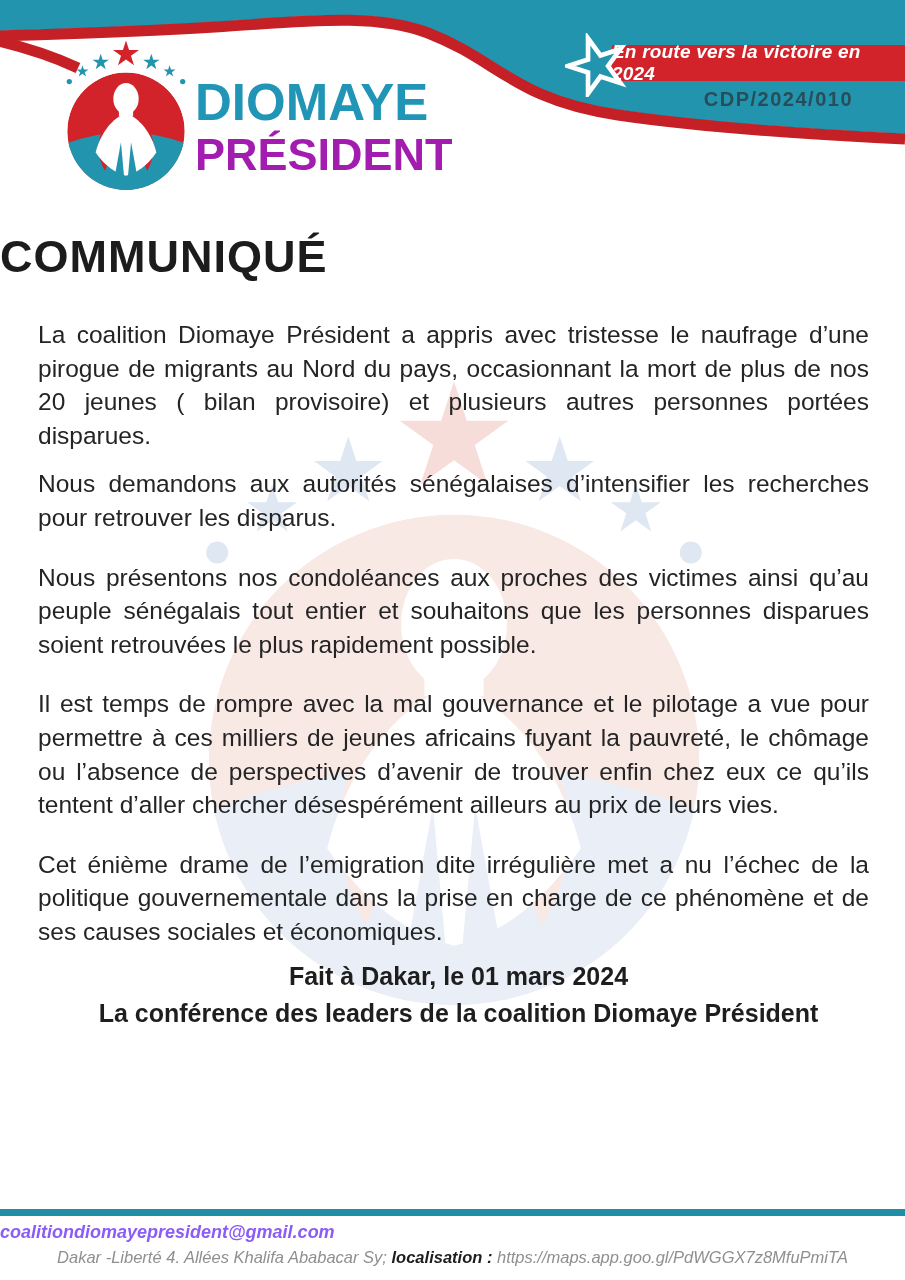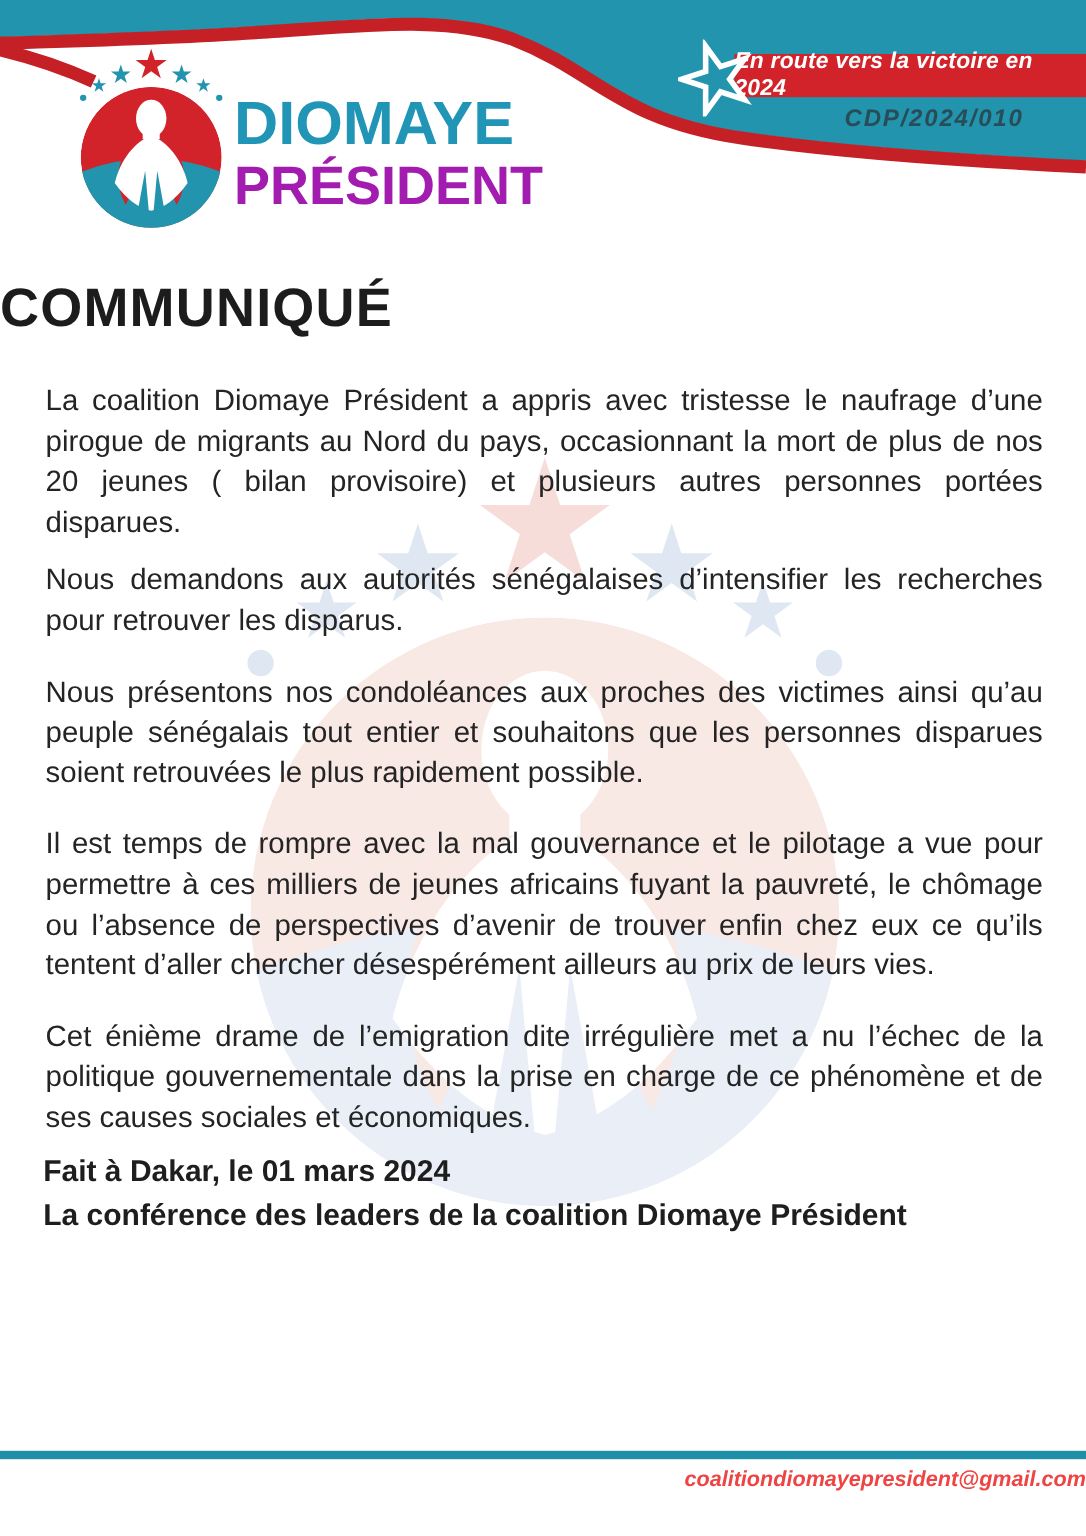--- a/index.html
+++ b/index.html
@@ -21,44 +21,44 @@
   .emblem{position:absolute;left:0;top:0;width:142px;height:162px;}
   .wordmark{position:absolute;left:140px;top:18px;width:330px;line-height:1;white-space:nowrap;margin-top:21px;}
   .wordmark .l1{font-size:51px;font-weight:700;letter-spacing:0px;color:#2095b5;}
   .wordmark .l2{font-size:45px;font-weight:700;letter-spacing:0px;color:#a21caf;margin-top:4px;}
 
   .banner{position:absolute;top:45px;right:0;width:293px;height:36px;background:var(--red,#d2232a);
     z-index:6;display:flex;align-items:center;justify-content:center;}
   .banner .banner-text{color:#fff;font-size:19px;font-style:italic;font-weight:700;letter-spacing:.2px;}
   .banner-star{position:absolute;left:-47px;top:-12px;width:64px;height:64px;}
 
-  .reference{position:absolute;top:88px;right:52px;z-index:6;font-size:20px;font-style:italic;font-weight:700;
+  .reference{position:absolute;top:88px;right:52px;z-index:6;font-size:20px;font-weight:700;
     letter-spacing:1.5px;color:rgba(42,58,64,.78);}
 
   
   .doc-title{position:absolute;top:201px;left:0;width:100%;text-align:left;z-index:4;
     font-size:45px;font-weight:800;letter-spacing:1px;color:#1c1c1c;}
 
   
   .watermark{position:absolute;left:158px;top:370px;width:592px;height:678px;z-index:1;}
 
   
   .doc-body{position:absolute;top:318px;left:38px;right:36px;z-index:4;
     font-size:24.5px;line-height:33.6px;font-weight:500;color:#242424;text-align:justify;}
   .doc-body p{margin:0 0 26px 0;}
   .doc-body p.no-gap{margin-bottom:15px;}
 
   
-  .signature{position:absolute;top:958px;right:24px;left:36px;z-index:4;text-align:left;
+  .signature{position:absolute;top:958px;right:24px;left:36px;z-index:4;text-align:center;
     font-size:25px;font-weight:700;color:#1e1e1e;line-height:37px;}
 
   
   .footer-bar{position:absolute;top:1209px;left:0;width:100%;height:7px;background:#1f8fa7;z-index:4;}
-  .footer-email{position:absolute;top:1222px;left:0;width:100%;text-align:right;z-index:4;
-    font-size:18px;font-weight:700;font-style:italic;color:#ef4444;}
+  .footer-email{position:absolute;top:1222px;left:0;width:100%;text-align:left;z-index:4;
+    font-size:18px;font-weight:700;font-style:italic;color:#8b5cf6;}
   .footer-address{position:absolute;top:1248px;left:0;width:100%;text-align:center;z-index:4;
     font-size:16.5px;font-style:italic;color:#8f8f8f;}
   .footer-address .loc-label{font-weight:700;color:#1d1d1d;}
 </style>
 </head>
 <body style="--teal: #2294ad; --red: #d2232a; --red-dark: #c42026; --ink: #222222;">
 
 <svg width="0" height="0" style="position:absolute" aria-hidden="true">
   <defs>
     <path id="star5" d="M0,-10 L2.24,-3.09 L9.51,-3.09 L3.63,1.18 L5.88,8.09 L0,3.82 L-5.88,8.09 L-3.63,1.18 L-9.51,-3.09 L-2.24,-3.09 Z"></path>
@@ -150,14 +150,17 @@
     <p>Cet énième drame de l’emigration dite irrégulière met a nu l’échec de la politique gouvernementale dans la prise en charge de ce phénomène et de ses causes sociales et économiques.</p>
   </div>
 
   <div class="signature">
     <div>Fait à Dakar, le 01 mars 2024</div>
     <div>La conférence des leaders de la coalition Diomaye Président</div>
   </div>
 
   <div class="footer-bar"></div>
   <div class="footer-email">coalitiondiomayepresident@gmail.com</div>
+  <div class="footer-address">
+    <span>Dakar -Liberté 4. Allées Khalifa Ababacar Sy; </span><span class="loc-label">localisation : </span><span>https://maps.app.goo.gl/PdWGGX7z8MfuPmiTA</span>
+  </div>
 
 </div>
 
 </body></html>

